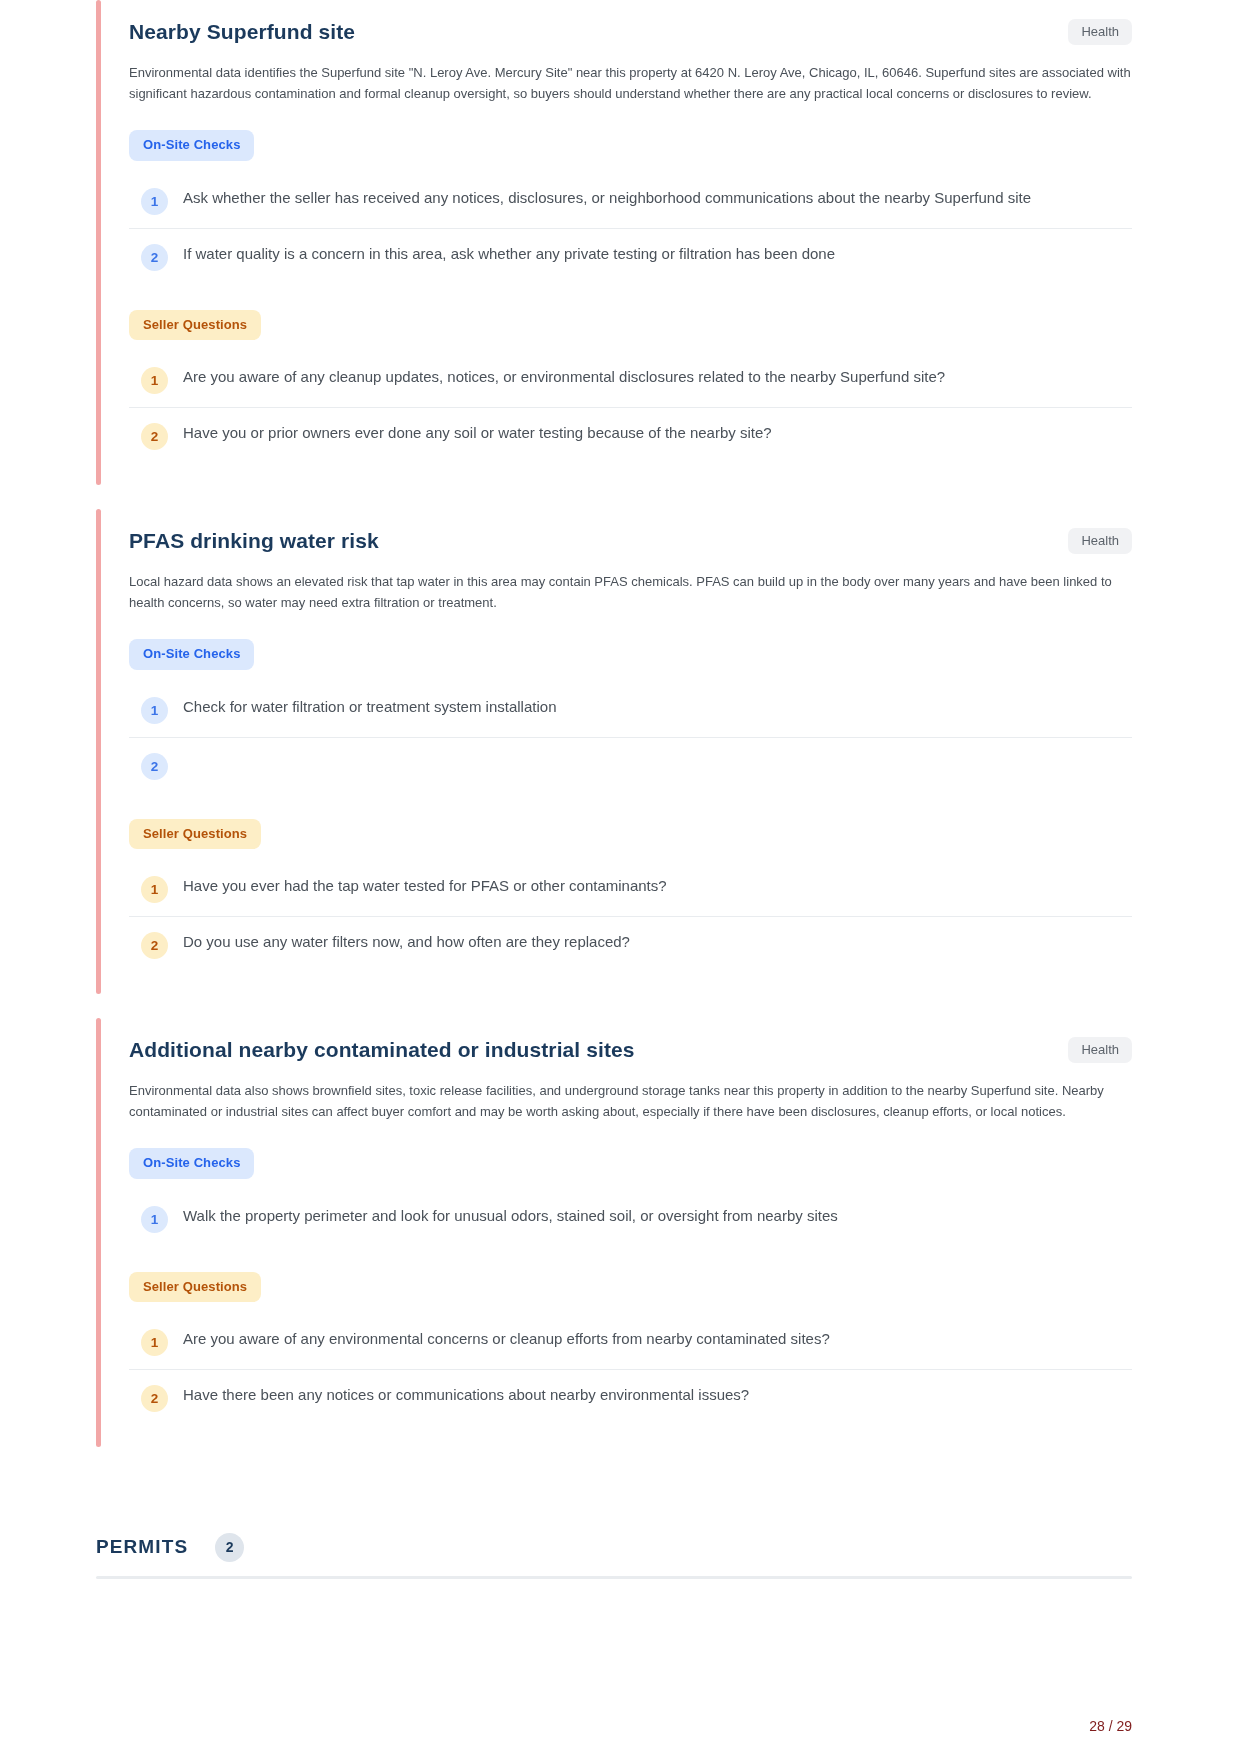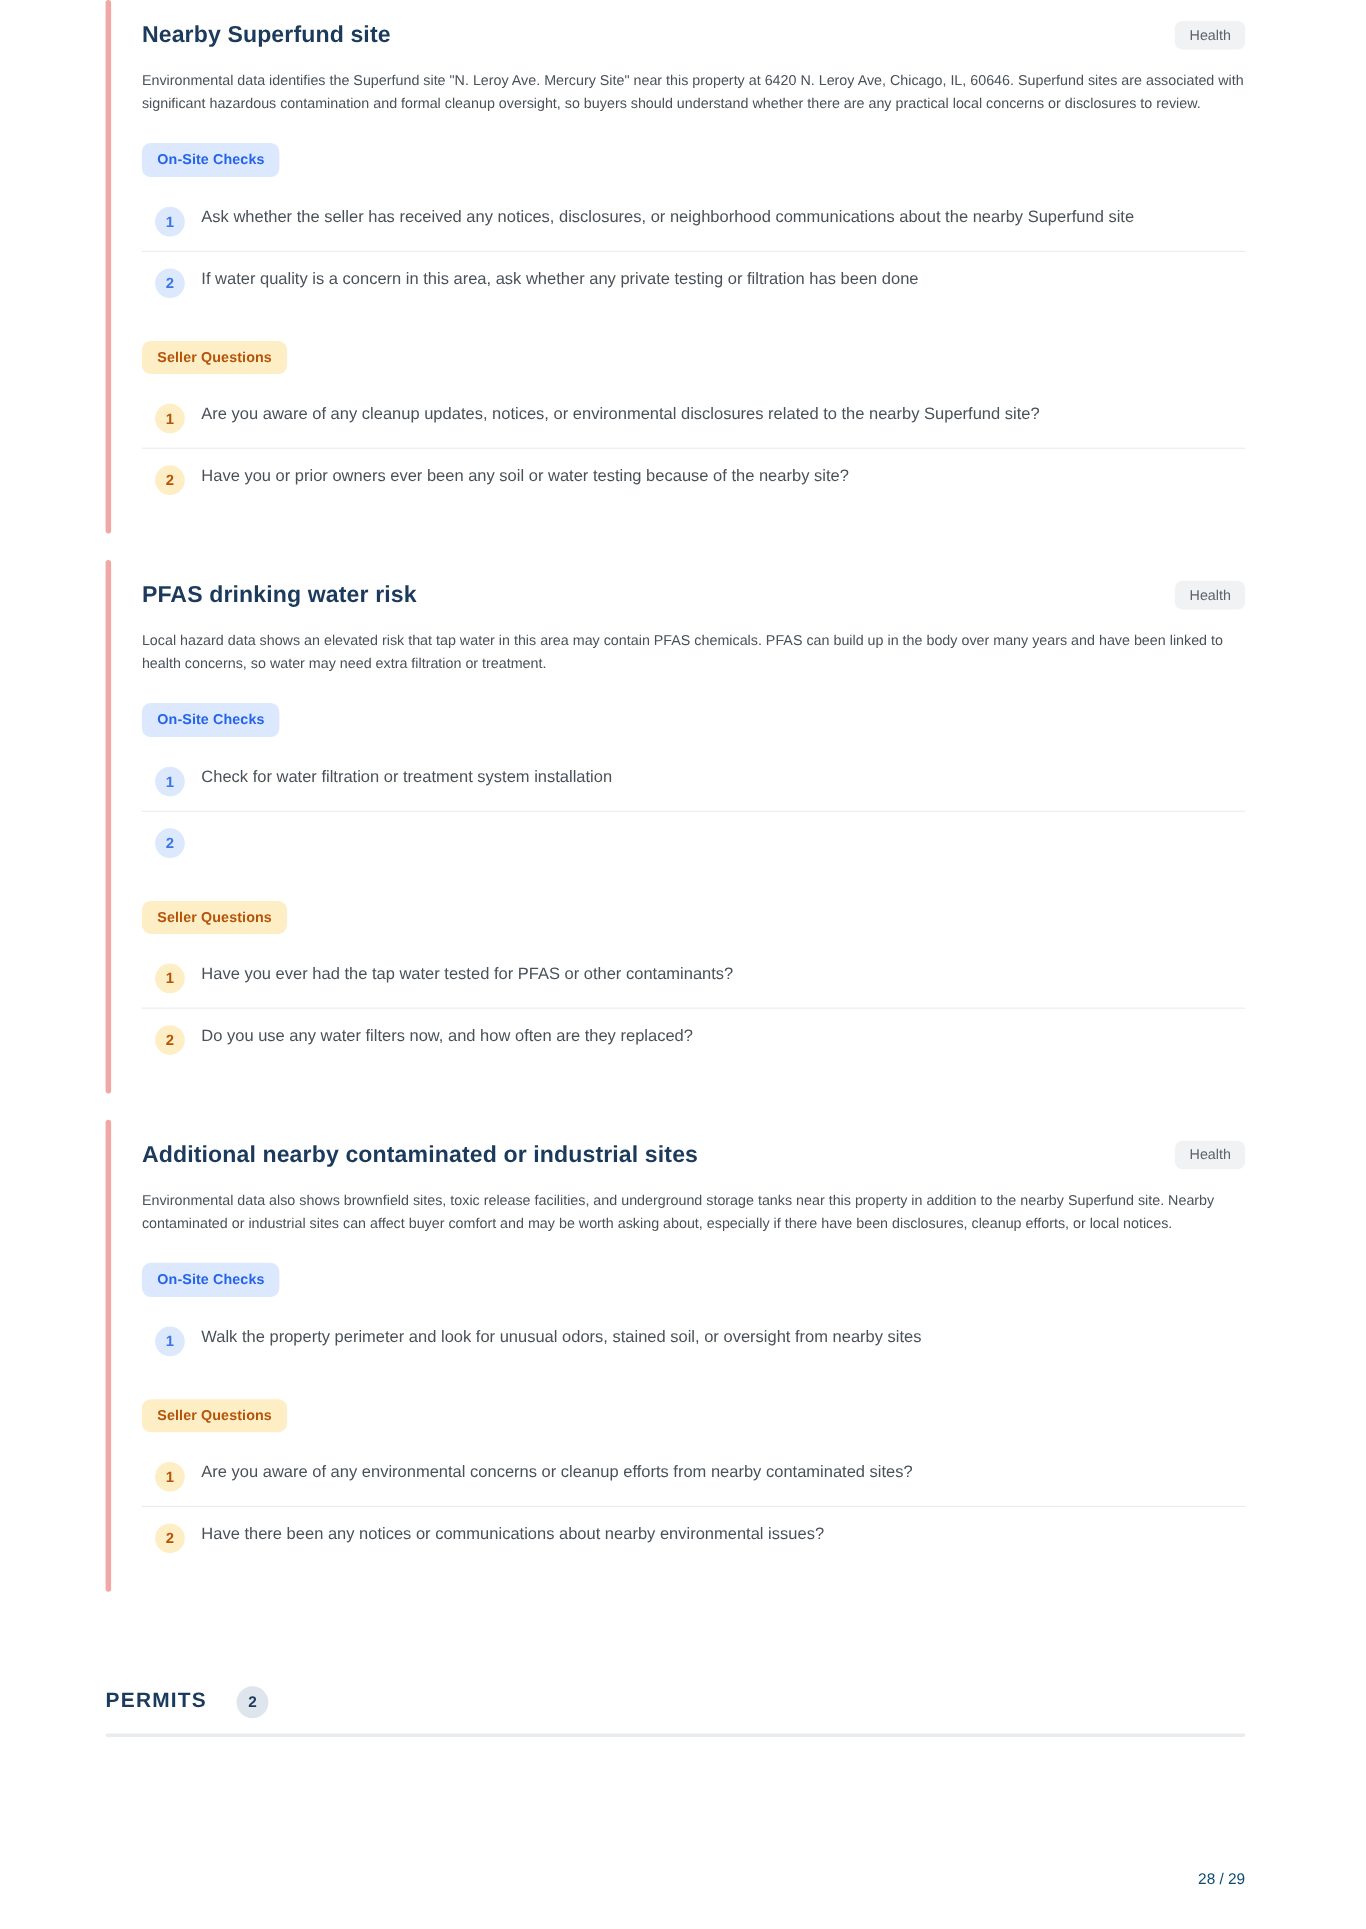--- a/index.html
+++ b/index.html
@@ -156,23 +156,23 @@
     margin-top:14px;
     height:3px;
     background:var(--rule);
     border-radius:2px;
   }
 
   
   .page-footer{
     position:absolute;
     right:110px;
-    bottom:38px;
+    bottom:20px;
     font-size:14px;
-    color:#0c4a6e;
+    color:#7f1d1d;
   }
 </style>
 </head>
 <body>
 
 <div class="page">
 
   <div id="cards-root">
       <div class="card">
         <div class="card-head">
@@ -190,21 +190,21 @@
               <span class="item-text">If water quality is a concern in this area, ask whether any private testing or filtration has been done</span>
             </div>
           </div></div>
         <div class="group"><span class="group-badge seller">Seller Questions</span><div class="items seller">
             <div class="item">
               <span class="num">1</span>
               <span class="item-text">Are you aware of any cleanup updates, notices, or environmental disclosures related to the nearby Superfund site?</span>
             </div>
             <div class="item">
               <span class="num">2</span>
-              <span class="item-text">Have you or prior owners ever been any soil or water testing because of the nearby site?</span>
+              <span class="item-text">Have you or prior owners ever done any soil or water testing because of the nearby site?</span>
             </div>
           </div></div>
       </div>
       <div class="card-gap"></div>
       <div class="card">
         <div class="card-head">
           <h3 class="card-title">PFAS drinking water risk</h3>
           <span class="tag">Health</span>
         </div>
         <p class="card-desc">Local hazard data shows an elevated risk that tap water in this area may contain PFAS chemicals. PFAS can build up in the body over many years and have been linked to health concerns, so water may need extra filtration or treatment.</p>

